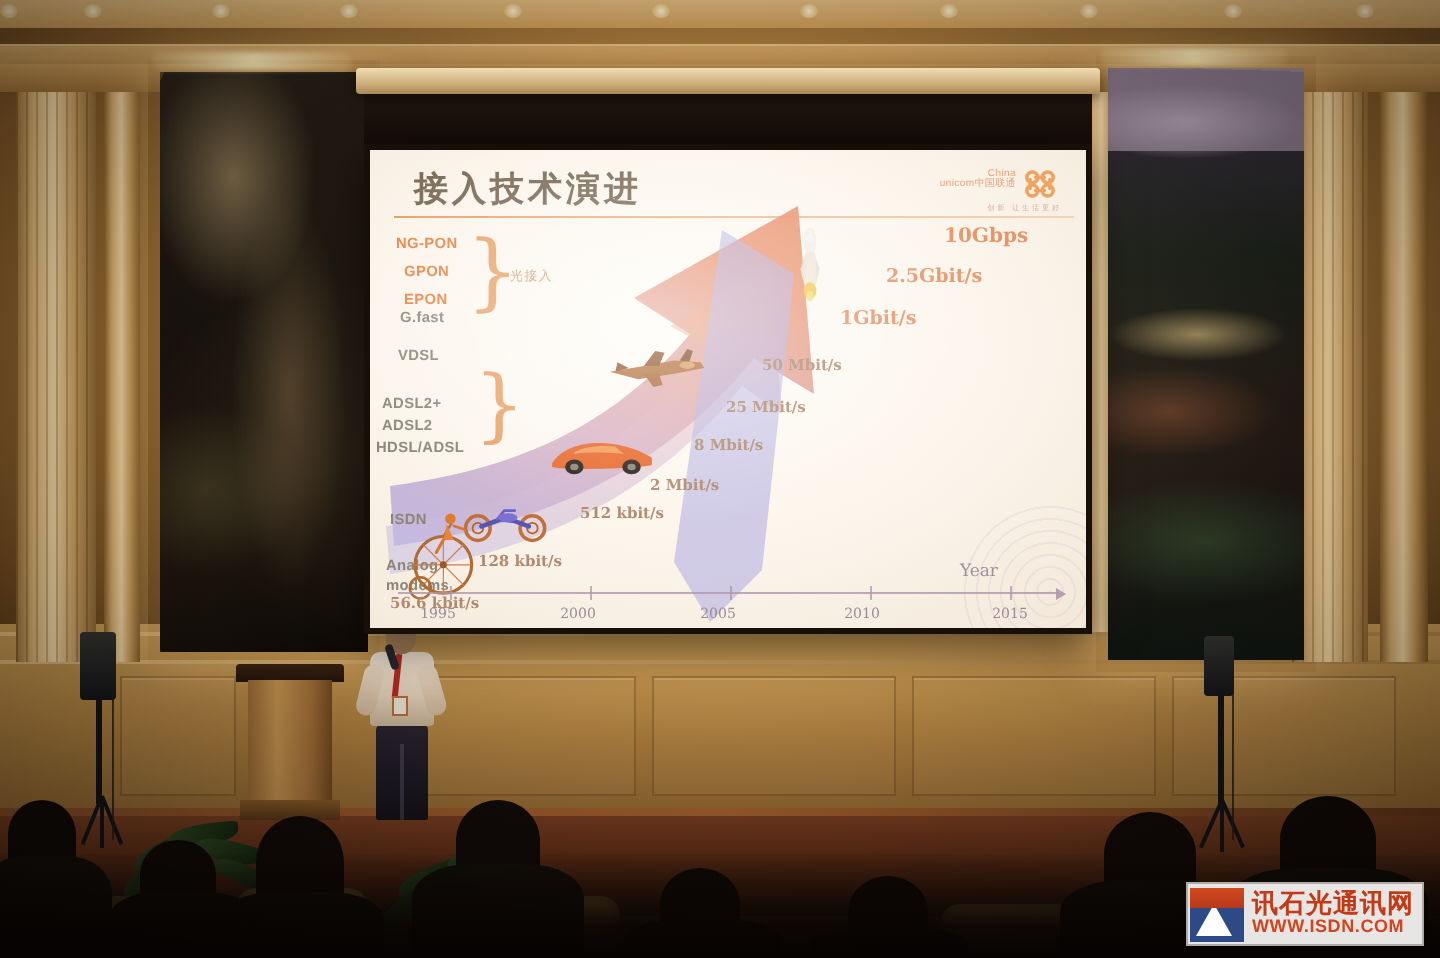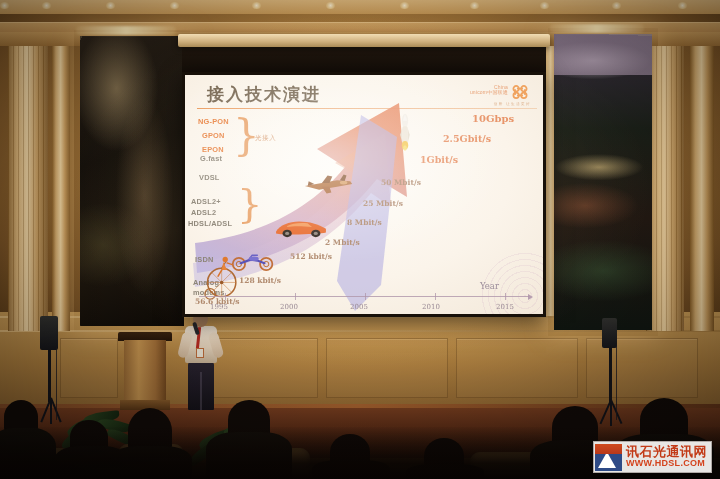--- a/index.html
+++ b/index.html
@@ -811,17 +811,17 @@
   <div class="aud" style="left:640px; top:398px; width:48px; height:44px"></div>
   <div class="aud-body" style="left:614px; top:434px; width:100px; height:50px"></div>
 
   <div class="foreground-dark"></div>
   <div class="vignette"></div>
 
   <div class="watermark">
     <div class="wm-logo"></div>
     <div class="wm-text">
       <div class="wm-cn">讯石光通讯网</div>
-      <div class="wm-url">WWW.HDSL.COM</div>
+      <div class="wm-url">WWW.ISDN.COM</div>
     </div>
   </div>
 
 </div>
 
 </body></html>

